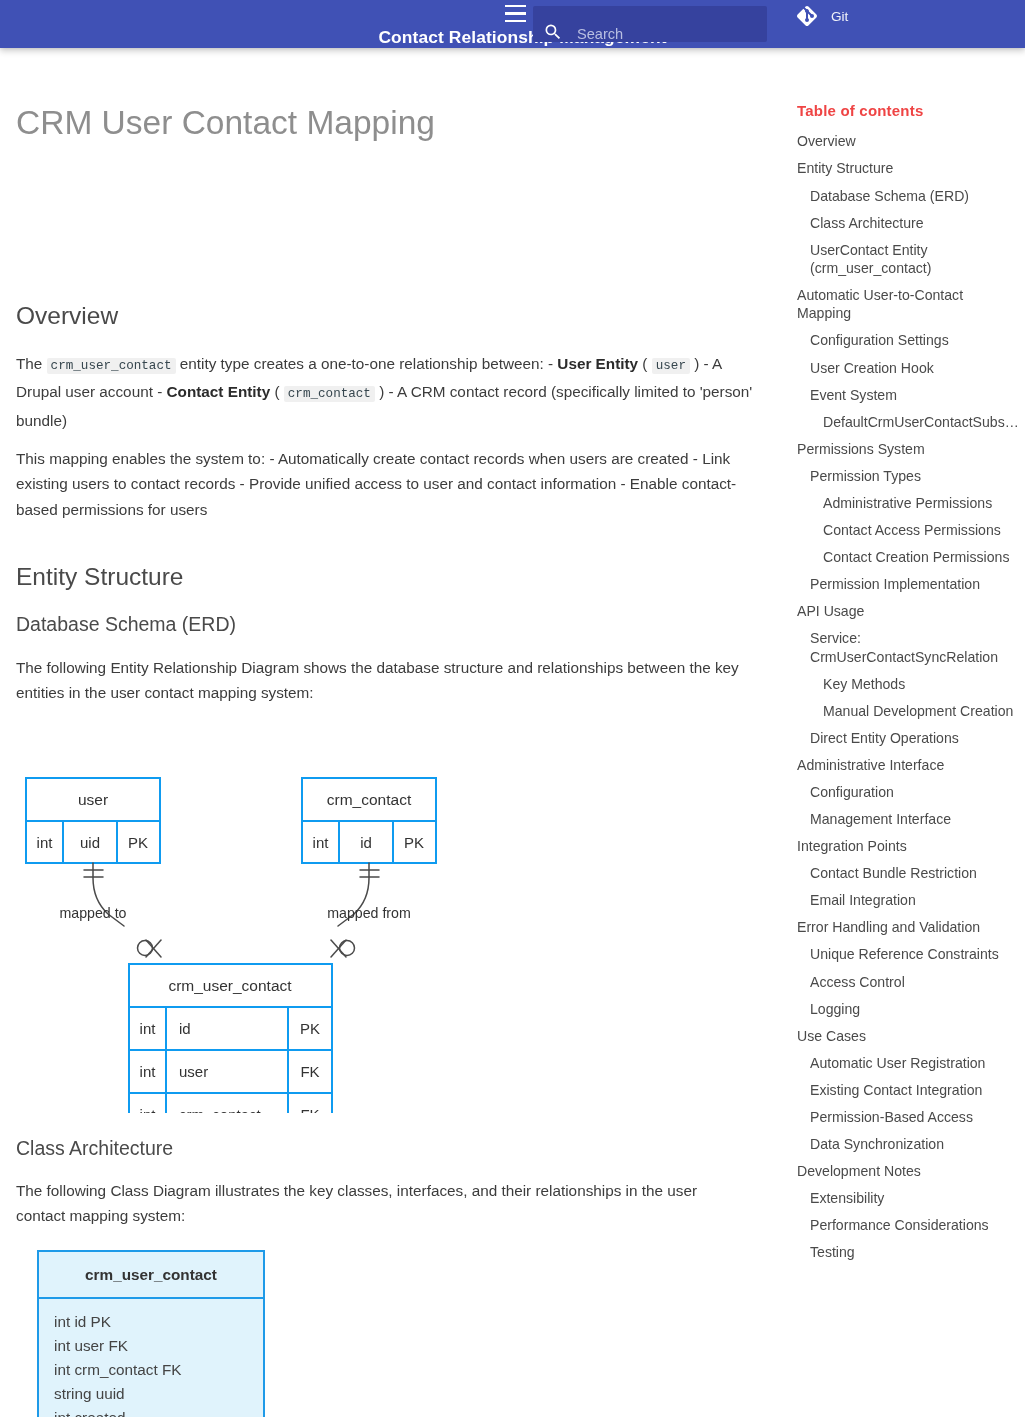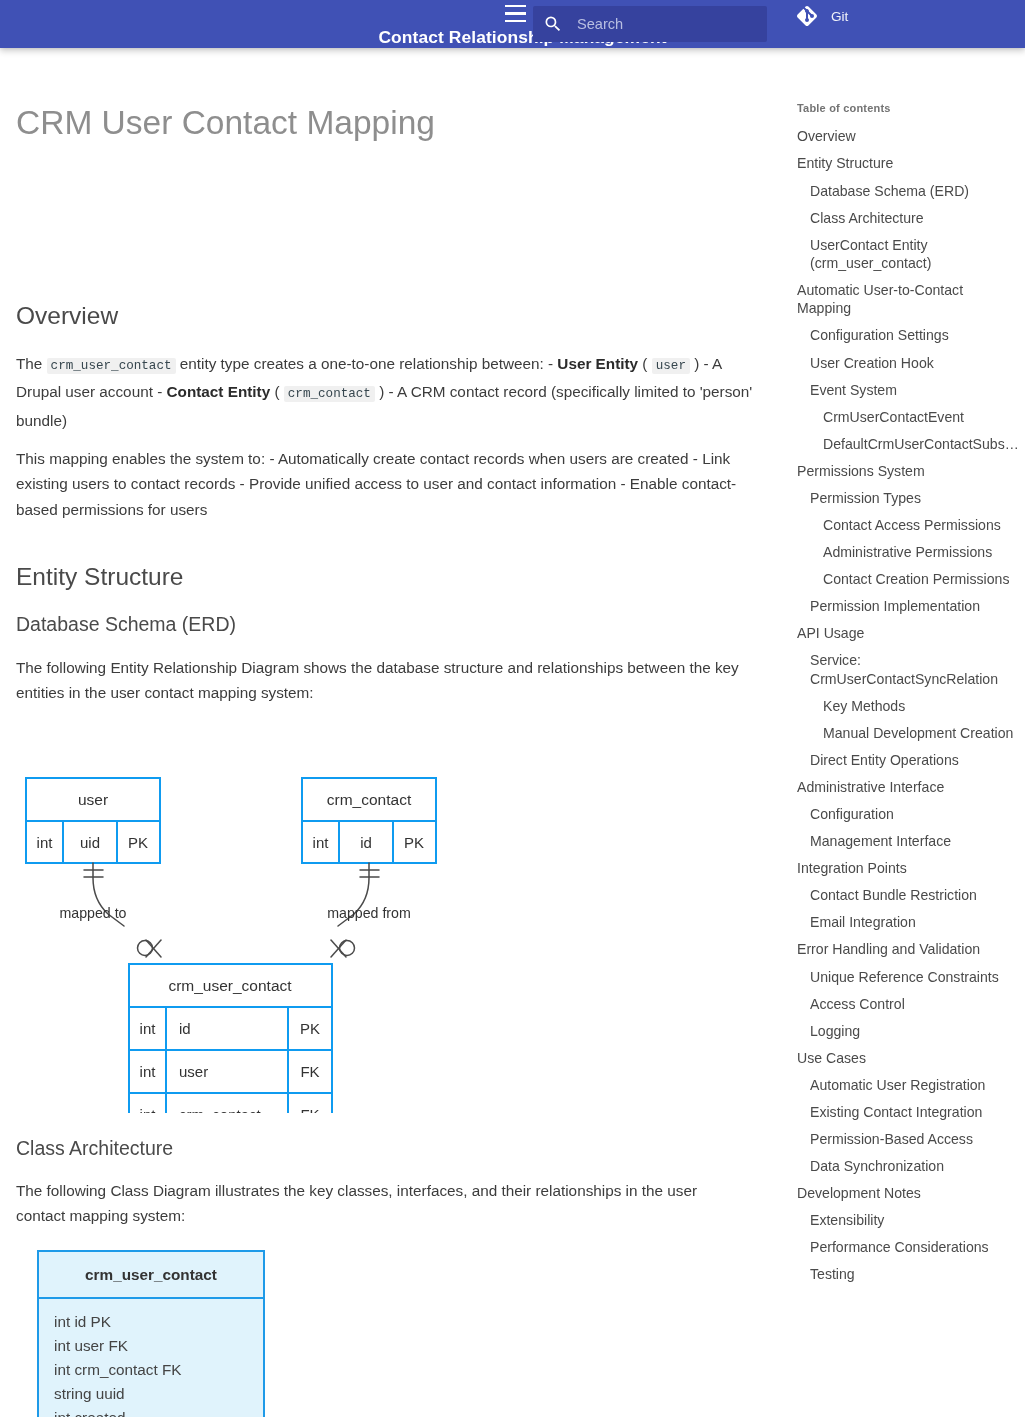--- a/index.html
+++ b/index.html
@@ -47,21 +47,21 @@
     margin-left: 20px;
     white-space: nowrap;
   }
   .search-wrap {
     position: absolute;
     left: 533px; top: 6px;
     width: 234px; height: 36px;
     background: #36429e;
     border-radius: 2px;
     display: flex;
-    align-items: center;
+    align-items: flex-end;
     padding: 0 10px;
     cursor: text;
   }
   .search-icon { width: 20px; height: 20px; flex: 0 0 20px; display:block; }
   .search-input {
     background: transparent;
     border: none;
     outline: none;
     color: #ffffff;
     font-family: "Liberation Sans", sans-serif;
@@ -144,23 +144,23 @@
     border-radius: 2px;
     word-break: break-word;
   }
   b, strong { font-weight: 700; color: #2b2b2b; }
 
   
   .abs { position: absolute; }
 
   
   .toc-title {
-    font-size: 11px;
+    font-size: 15px;
     font-weight: 700;
-    color: #737373;
+    color: #ef4444;
     margin-bottom: 9px;
     letter-spacing: .2px;
   }
   .toc-list { list-style: none; margin: 0; padding: 0; }
   .toc-item {
     display: block;
     font-size: 14.1px;
     line-height: 18.3px;
     color: #4a4a4a;
     text-decoration: none;
@@ -337,36 +337,33 @@
         <li>
           <a class="toc-item lvl2">Configuration Settings</a>
         </li>
         <li>
           <a class="toc-item lvl2">User Creation Hook</a>
         </li>
         <li>
           <a class="toc-item lvl2">Event System</a>
         </li>
         <li>
-          <a class="toc-item lvl3">CrmUserContactEvent</a>
-        </li>
-        <li>
           <a class="toc-item lvl3">DefaultCrmUserContactSubs…</a>
         </li>
         <li>
           <a class="toc-item">Permissions System</a>
         </li>
         <li>
           <a class="toc-item lvl2">Permission Types</a>
         </li>
         <li>
+          <a class="toc-item lvl3">Administrative Permissions</a>
+        </li>
+        <li>
           <a class="toc-item lvl3">Contact Access Permissions</a>
-        </li>
-        <li>
-          <a class="toc-item lvl3">Administrative Permissions</a>
         </li>
         <li>
           <a class="toc-item lvl3">Contact Creation Permissions</a>
         </li>
         <li>
           <a class="toc-item lvl2">Permission Implementation</a>
         </li>
         <li>
           <a class="toc-item">API Usage</a>
         </li>

